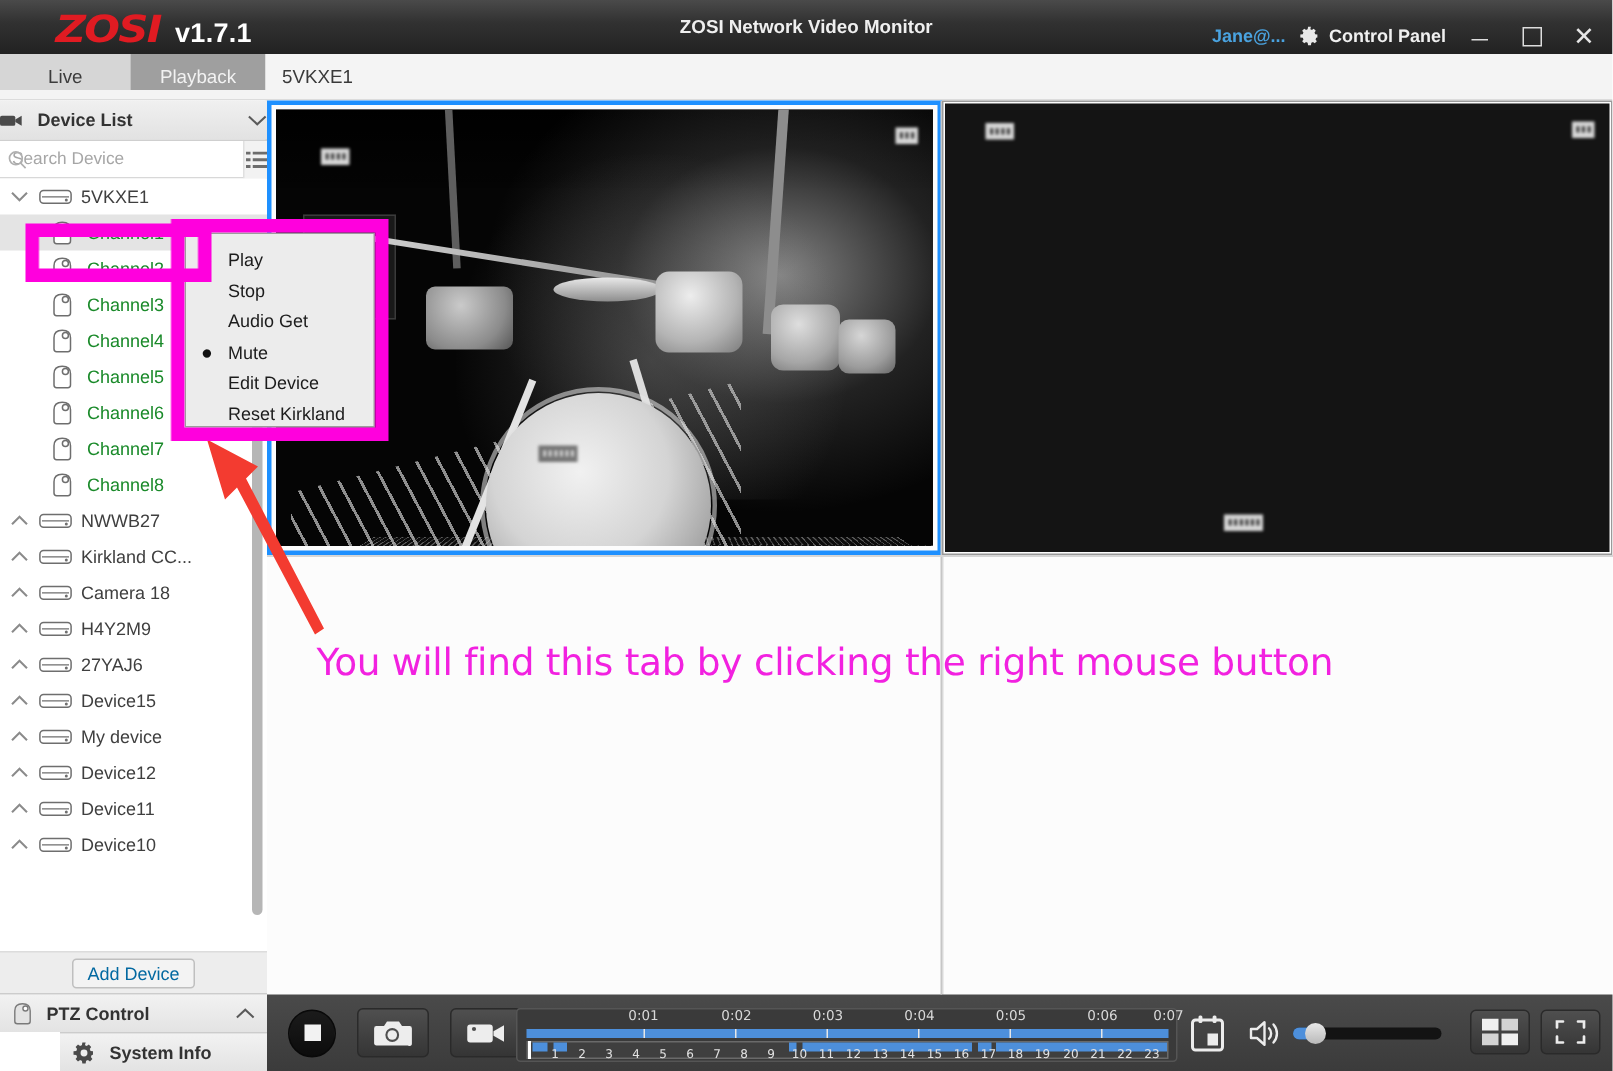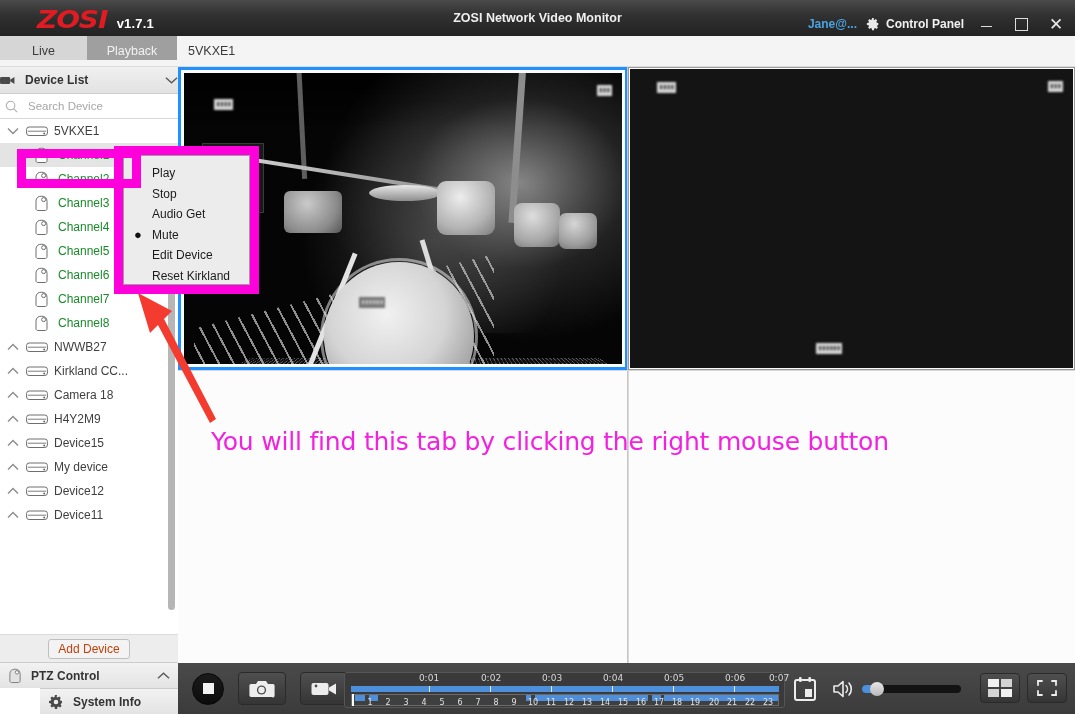--- a/index.html
+++ b/index.html
@@ -17,21 +17,21 @@
     background:linear-gradient(180deg,#4a4a4a 0%,#313131 42%,#222222 100%);
     color:#e8e8e8;
   }
   .logo{ position:absolute; left:37px; top:5px; display:flex; align-items:baseline; }
   .logo-z{
     font-family:"DejaVu Sans", sans-serif;
     font-weight:bold; font-size:25px; color:#e01b22; letter-spacing:-1px;
     transform:scaleX(1.12); transform-origin:left center;
     font-style:italic;
   }
-  .logo-v{ font-size:13px; font-weight:bold; color:#ffffff; margin-left:17px; letter-spacing:.2px;}
+  .logo-v{ font-size:18px; font-weight:bold; color:#ffffff; margin-left:17px; letter-spacing:.2px;}
   .apptitle{
     position:absolute; left:0; top:0; width:1075px; height:36px;
     line-height:36px; text-align:center; font-size:12.5px; font-weight:bold; color:#efefef;
   }
   .tr-zone{ position:absolute; right:6px; top:0; height:48px; display:flex; align-items:center; gap:9px;}
   .user{ color:#4aa3e0; font-size:12px; font-weight:bold; }
   .cp{ display:flex; align-items:center; gap:6px; color:#f0f0f0; font-size:12px; font-weight:bold;}
   .gear-ic{ width:14px;height:14px; display:block;}
   .winbtn{ width:26px;height:28px; display:flex;align-items:center;justify-content:center; color:#e6e6e6;}
   .winbtn.min::after{content:"";display:block;width:11px;height:1.5px;background:#ddd;margin-top:5px;}
@@ -65,21 +65,21 @@
   .dl-header .lbl{ font-size:12px; color:#333; font-weight:bold; margin-left:8px; flex:1;}
   .cam-ic{ width:17px;height:11px;display:block;}
   .chev{ width:13px;height:9px;display:block;}
 
   .searchrow{
     position:absolute; left:0; top:27px; width:178px; height:25px;
     background:#ffffff; border-bottom:1px solid #d8d8d8; display:flex; align-items:center;
   }
   .searchrow input{
     border:0; outline:0; background:transparent; font-size:11.5px; color:#9a9a9a;
-    font-family:"Liberation Sans",sans-serif; flex:1; padding-left:28px;
+    font-family:"Liberation Sans",sans-serif; flex:1; padding-left:8px;
   }
   .searchrow input::placeholder{ color:#a6a6a6; }
   .srch-ic{ position:absolute; left:5px; top:6px; width:13px;height:13px;}
   .list-ic{ width:26px;height:25px; display:flex;align-items:center;justify-content:center;
             background:#f2f2f2; border-left:1px solid #e0e0e0;}
 
   .devlist{
     position:absolute; left:0; top:52px; width:178px; height:583px;
     overflow:hidden; background:#fff;
   }
@@ -98,21 +98,21 @@
   .vscroll{
     position:absolute; right:3px; top:56px; width:7px; height:435px;
     background:#b6b6b6; border-radius:4px;
   }
 
   .addrow{
     position:absolute; left:0; bottom:52px; width:178px; height:28px;
     background:#ededed; border-top:1px solid #dcdcdc; display:flex; align-items:center; justify-content:center;
   }
   .addbtn{
-    font-size:12px; color:#c2410c; background:#f3f3f3; border:1px solid #bfbfbf;
+    font-size:12px; color:#0369a1; background:#f3f3f3; border:1px solid #bfbfbf;
     border-radius:3px; padding:2px 9px;
   }
   .sect{
     position:absolute; left:0; width:178px; height:26px;
     background:linear-gradient(180deg,#f2f2f2,#e3e3e3); border-top:1px solid #cccccc;
     display:flex; align-items:center; padding:0 8px;
   }
   .sect.ptz{ bottom:26px; }
   .sect.sys{ bottom:0;margin-left:40px; }
   .sect .lbl{ flex:1; margin-left:9px; font-size:12px; color:#333; font-weight:bold;}
@@ -458,20 +458,33 @@
         <span class="tw">
           <svg width="12" height="8" viewBox="0 0 12 8">
               <path d="M1 6.5L6 1.5l5 5" stroke="#8c8c8c" stroke-width="1.4" fill="none"></path>
             </svg>
         </span>
         <svg class="nvr-ic" viewBox="0 0 22 11">
           <rect x="0.6" y="1" width="20.8" height="8.5" rx="2.5" fill="#fff" stroke="#6e6e6e" stroke-width="1"></rect>
           <line x1="2" y1="5.2" x2="20" y2="5.2" stroke="#6e6e6e" stroke-width=".9"></line>
           <circle cx="18.2" cy="7.4" r="1" fill="#6e6e6e"></circle>
         </svg>
+        <span class="name">27YAJ6</span>
+      </div>
+      <div class="drow dev">
+        <span class="tw">
+          <svg width="12" height="8" viewBox="0 0 12 8">
+              <path d="M1 6.5L6 1.5l5 5" stroke="#8c8c8c" stroke-width="1.4" fill="none"></path>
+            </svg>
+        </span>
+        <svg class="nvr-ic" viewBox="0 0 22 11">
+          <rect x="0.6" y="1" width="20.8" height="8.5" rx="2.5" fill="#fff" stroke="#6e6e6e" stroke-width="1"></rect>
+          <line x1="2" y1="5.2" x2="20" y2="5.2" stroke="#6e6e6e" stroke-width=".9"></line>
+          <circle cx="18.2" cy="7.4" r="1" fill="#6e6e6e"></circle>
+        </svg>
         <span class="name">Device15</span>
       </div>
       <div class="drow dev">
         <span class="tw">
           <svg width="12" height="8" viewBox="0 0 12 8">
               <path d="M1 6.5L6 1.5l5 5" stroke="#8c8c8c" stroke-width="1.4" fill="none"></path>
             </svg>
         </span>
         <svg class="nvr-ic" viewBox="0 0 22 11">
           <rect x="0.6" y="1" width="20.8" height="8.5" rx="2.5" fill="#fff" stroke="#6e6e6e" stroke-width="1"></rect>
@@ -498,20 +511,33 @@
           <svg width="12" height="8" viewBox="0 0 12 8">
               <path d="M1 6.5L6 1.5l5 5" stroke="#8c8c8c" stroke-width="1.4" fill="none"></path>
             </svg>
         </span>
         <svg class="nvr-ic" viewBox="0 0 22 11">
           <rect x="0.6" y="1" width="20.8" height="8.5" rx="2.5" fill="#fff" stroke="#6e6e6e" stroke-width="1"></rect>
           <line x1="2" y1="5.2" x2="20" y2="5.2" stroke="#6e6e6e" stroke-width=".9"></line>
           <circle cx="18.2" cy="7.4" r="1" fill="#6e6e6e"></circle>
         </svg>
         <span class="name">Device11</span>
+      </div>
+      <div class="drow dev">
+        <span class="tw">
+          <svg width="12" height="8" viewBox="0 0 12 8">
+              <path d="M1 6.5L6 1.5l5 5" stroke="#8c8c8c" stroke-width="1.4" fill="none"></path>
+            </svg>
+        </span>
+        <svg class="nvr-ic" viewBox="0 0 22 11">
+          <rect x="0.6" y="1" width="20.8" height="8.5" rx="2.5" fill="#fff" stroke="#6e6e6e" stroke-width="1"></rect>
+          <line x1="2" y1="5.2" x2="20" y2="5.2" stroke="#6e6e6e" stroke-width=".9"></line>
+          <circle cx="18.2" cy="7.4" r="1" fill="#6e6e6e"></circle>
+        </svg>
+        <span class="name">Device10</span>
       </div>
 
       <div class="vscroll"></div>
     </div>
 
     <div class="addrow">
       <span class="addbtn">Add Device</span>
     </div>
 
     <div class="sect ptz">

